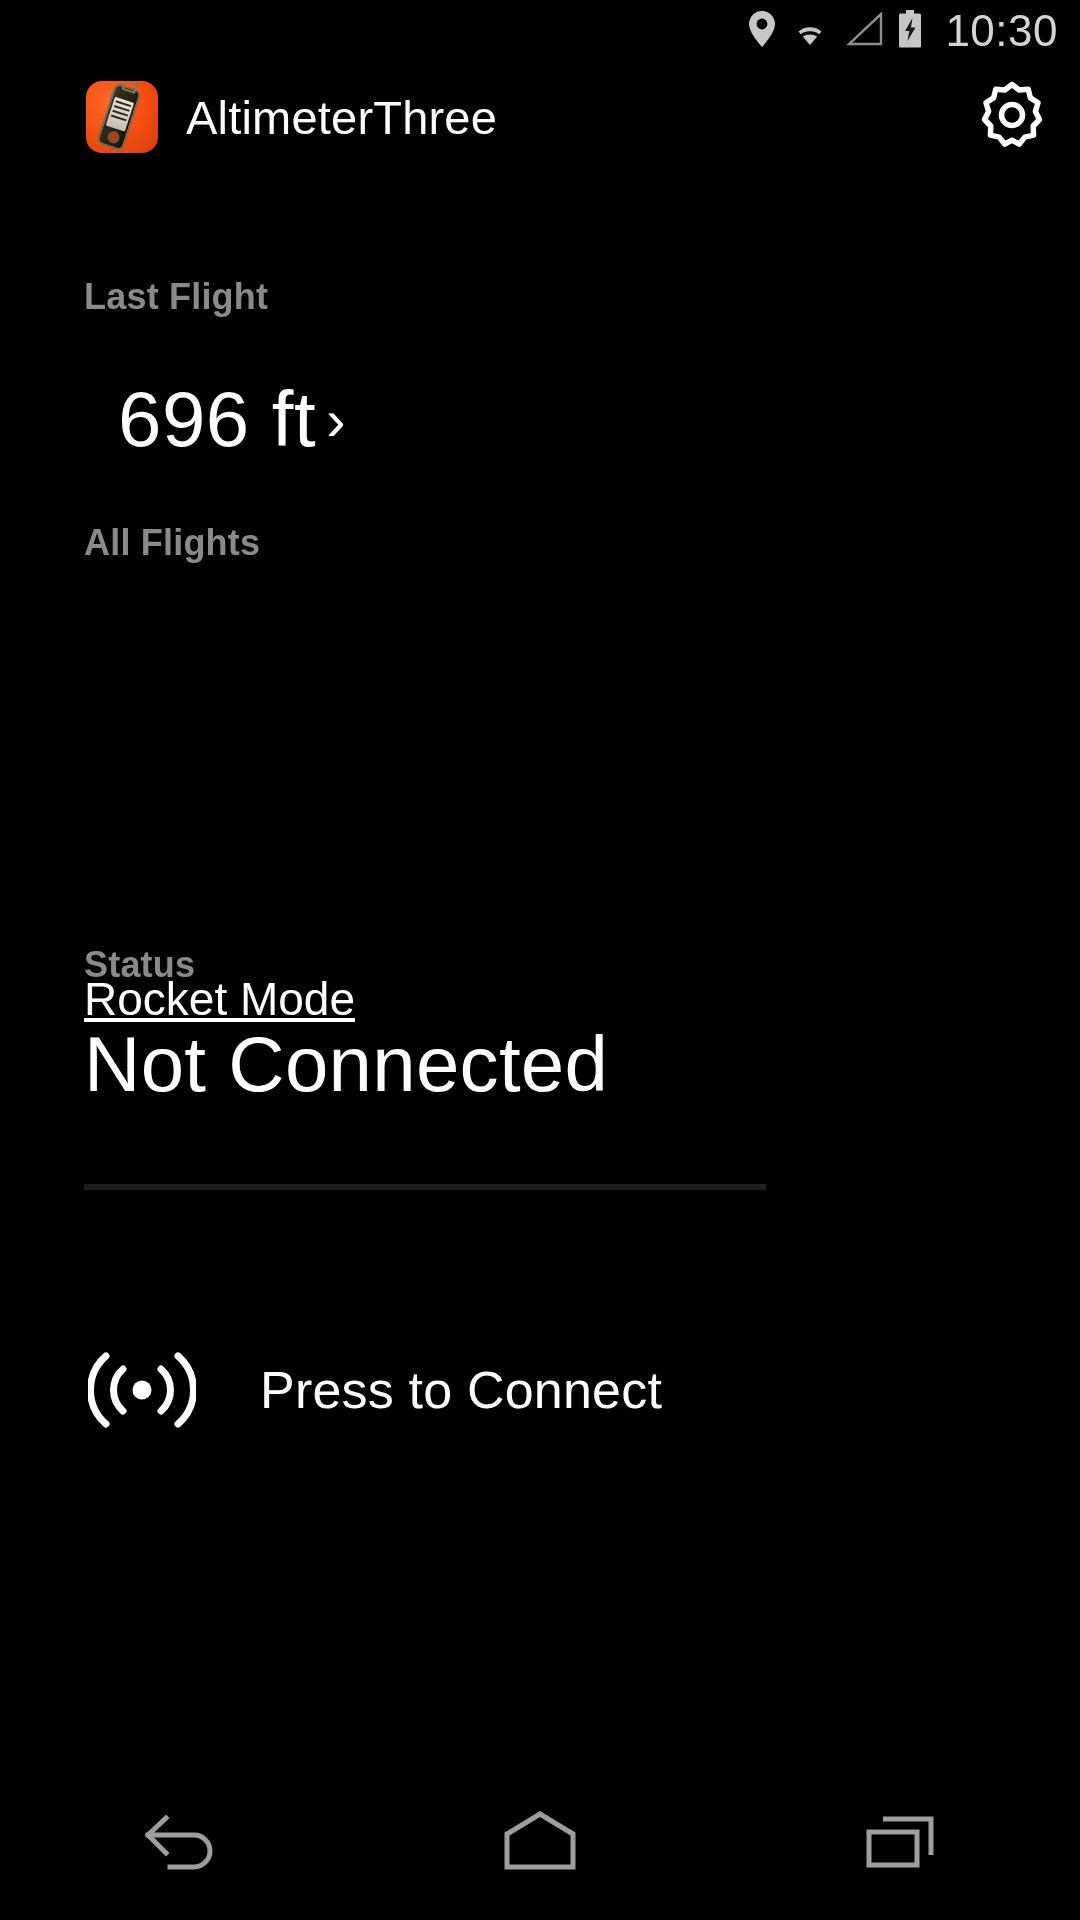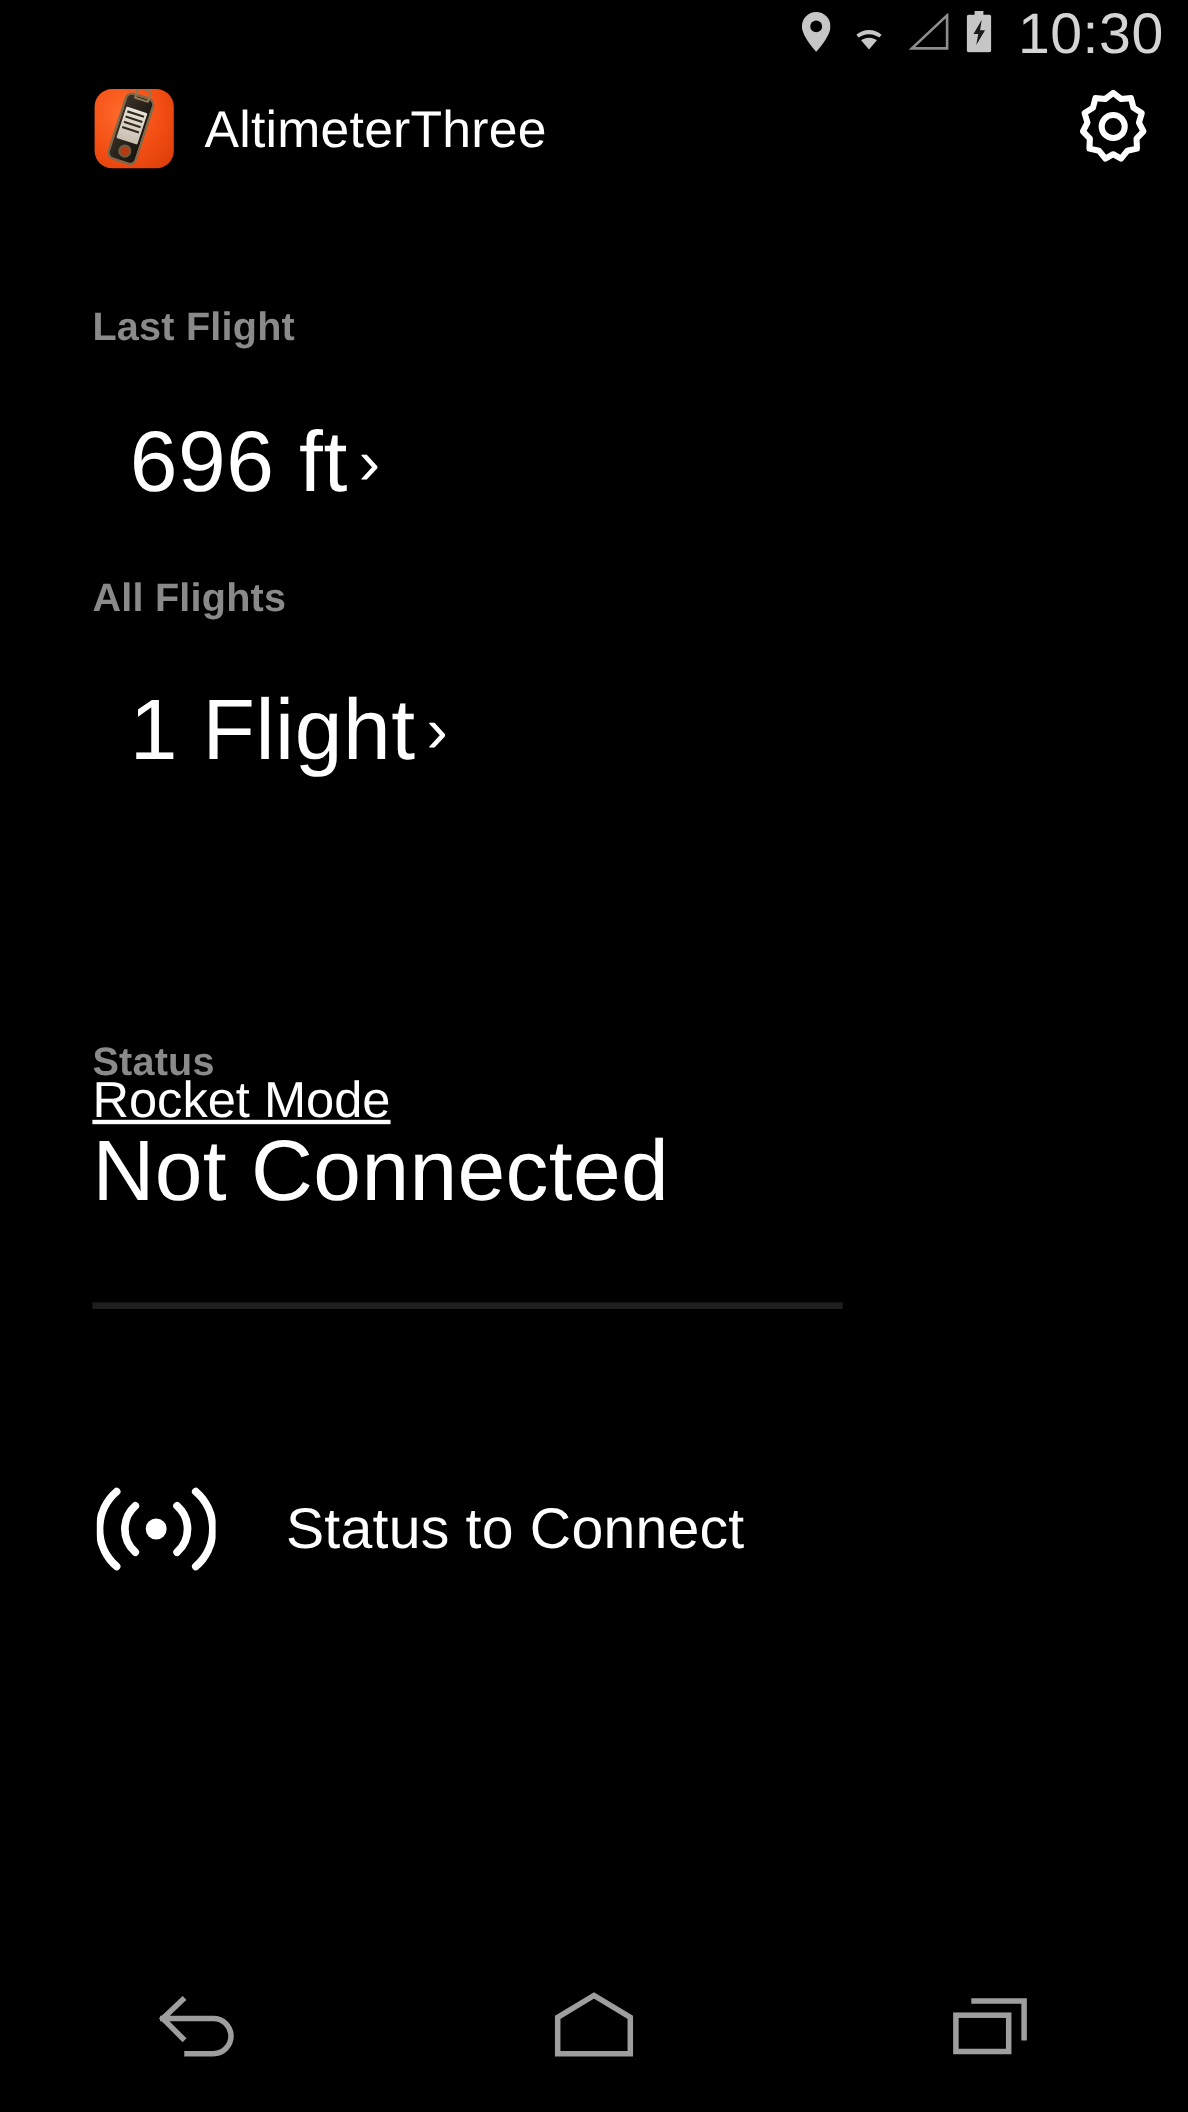--- a/index.html
+++ b/index.html
@@ -24,21 +24,21 @@
     width:1080px;
     height:62px;
     display:flex;
     align-items:center;
     justify-content:flex-end;
     padding-right:22px;
     gap:14px;
   }
   .sb-icon { display:block; }
   #status-clock {
-    font-size:52px;
+    font-size:44px;
     color:#d4d4d4;
     letter-spacing:0.5px;
     margin-left:8px;
     line-height:1;
     font-weight:400;
   }
 
   
   #app-bar {
     position:absolute;
@@ -294,43 +294,40 @@
 <div id="content">
 
   <div class="section-label" id="label-last-flight">Last Flight</div>
 
   <div class="big-value" id="value-last-flight">
     <span>696 ft</span><span class="chev">›</span>
   </div>
 
   <div class="section-label" id="label-all-flights">All Flights</div>
 
-  <div class="big-value" id="value-all-flights">
-    <span>1 Flight</span><span class="chev">›</span>
-  </div>
 
   <div class="section-label" id="label-status">Status</div>
 
   <div id="status-mode">Rocket Mode</div>
 
   <div id="status-connection">Not Connected</div>
 
   <div id="status-divider"></div>
 
   <div id="connect-row">
     <div id="connect-icon">
       <svg width="108" height="86" viewBox="0 0 108 86">
         <circle cx="54" cy="43" r="9.5" fill="#ffffff"></circle>
         <path d="M35 22 A28 28 0 0 0 35 64" stroke="#ffffff" stroke-width="7" fill="none" stroke-linecap="round"></path>
         <path d="M73 22 A28 28 0 0 1 73 64" stroke="#ffffff" stroke-width="7" fill="none" stroke-linecap="round"></path>
         <path d="M18 9 A45 45 0 0 0 18 77" stroke="#ffffff" stroke-width="7" fill="none" stroke-linecap="round"></path>
         <path d="M90 9 A45 45 0 0 1 90 77" stroke="#ffffff" stroke-width="7" fill="none" stroke-linecap="round"></path>
       </svg>
     </div>
-    <div id="connect-label">Status to Connect</div>
+    <div id="connect-label">Press to Connect</div>
   </div>
 </div>
 
 <div id="nav-bar">
 
   <div class="nav-btn">
     <span>
       <svg width="88" height="72" viewBox="0 0 88 72">
         <path d="M12 28 L30 11 M12 28 L30 46 M12 28 L58 28 A16 16 0 0 1 58 60 L34 60" stroke="#9e9e9e" stroke-width="5" fill="none" stroke-linecap="square" stroke-linejoin="miter"></path>
       </svg>

